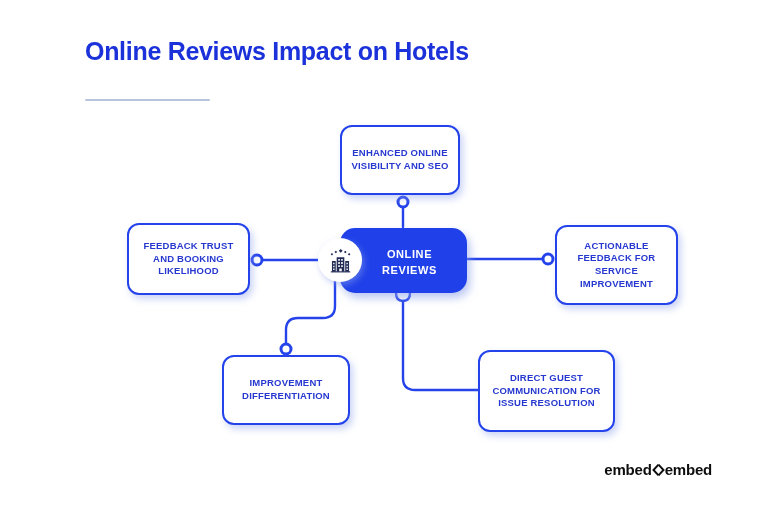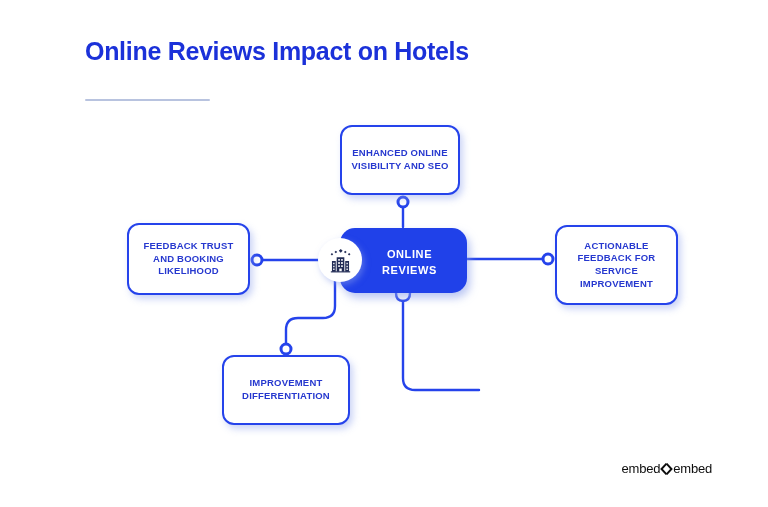--- a/index.html
+++ b/index.html
@@ -58,21 +58,21 @@
     box-shadow:2px 3px 6px rgba(140,160,235,.5);
   }
   .box-top{left:340px;top:125px;width:120px;height:70px;}
   .box-left{left:127px;top:223px;width:123px;height:72px;}
   .box-right{left:555px;top:225px;width:123px;height:80px;}
   .box-bottom-left{left:222px;top:355px;width:128px;height:70px;}
   .box-bottom-right{left:478px;top:350px;width:137px;height:82px;}
   .logo{
     position:absolute;right:56px;top:461px;
     display:flex;align-items:center;gap:1px;
-    font-size:13px;font-weight:normal;color:var(--logo);letter-spacing:-0.2px;
+    font-size:15px;font-weight:bold;color:var(--logo);letter-spacing:-0.2px;
   }
   .logo svg{display:block;margin:0 -1px;}
 </style>
 </head>
 <body>
 
 <div class="canvas">
 
   <div class="title">Online Reviews Impact on Hotels</div>
   <div class="title-underline"></div>
@@ -104,20 +104,23 @@
   </div>
 
   <div class="box box-right">
     <span>ACTIONABLE FEEDBACK FOR SERVICE IMPROVEMENT</span>
   </div>
 
   <div class="box box-bottom-left">
     <span>IMPROVEMENT DIFFERENTIATION</span>
   </div>
 
+  <div class="box box-bottom-right">
+    <span>DIRECT GUEST COMMUNICATION FOR ISSUE RESOLUTION</span>
+  </div>
 
   <div class="center-node">
     <span>ONLINE REVIEWS</span>
   </div>
 
   <div class="icon-badge">
     <svg width="27" height="27" viewBox="0 0 24 24">
       <g fill="var(--icon)">
 
         <rect x="11" y="2.2" width="2.4" height="2.4" transform="rotate(45 12.2 3.4)"></rect>

